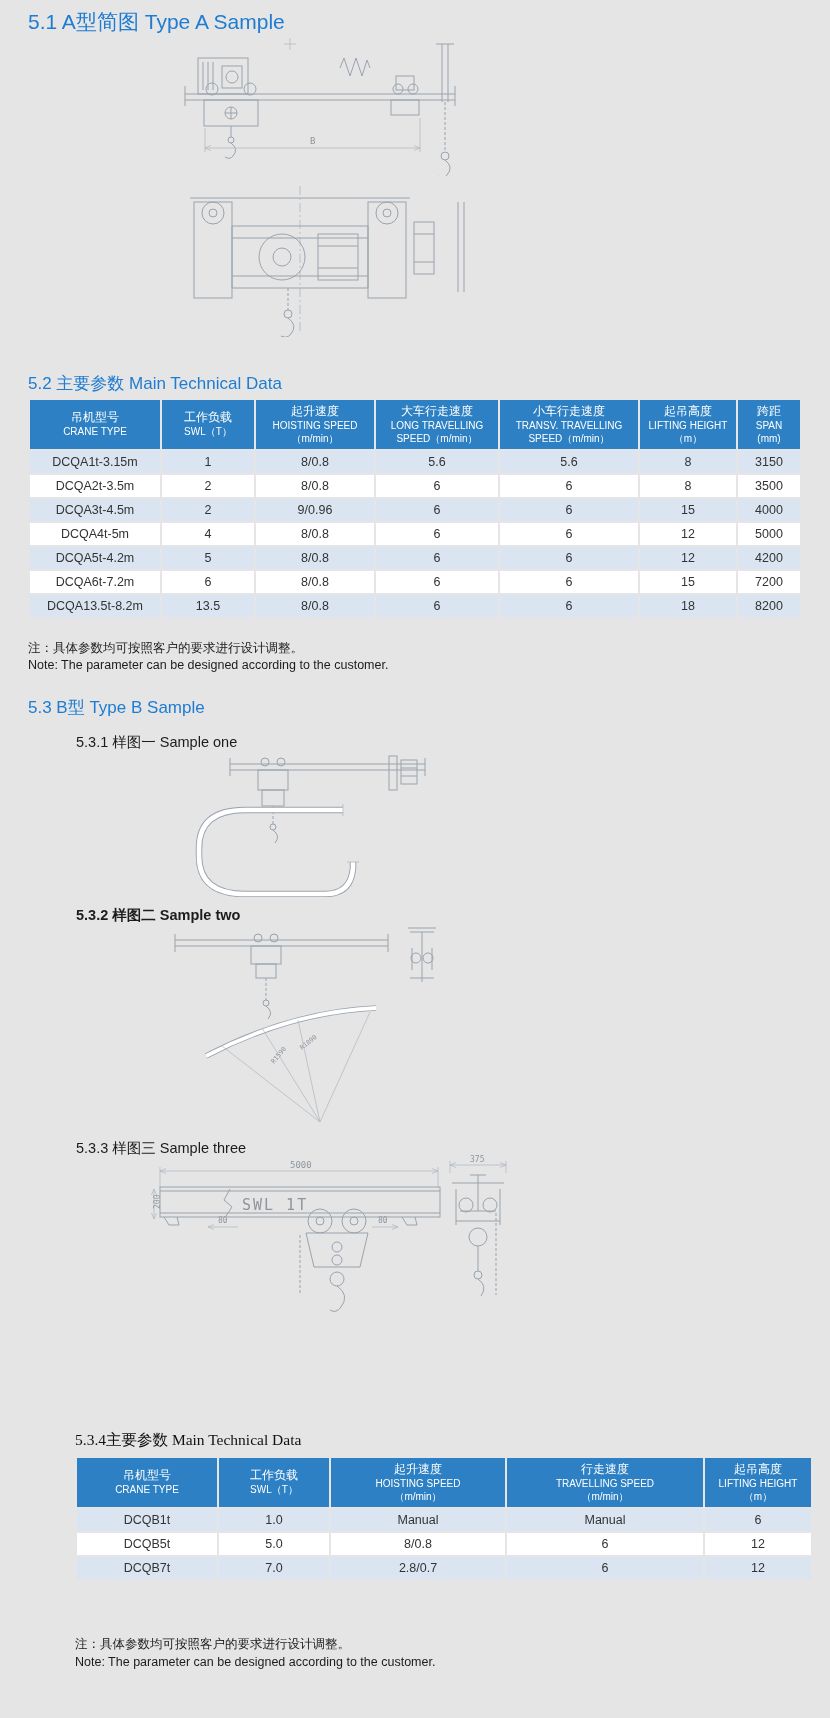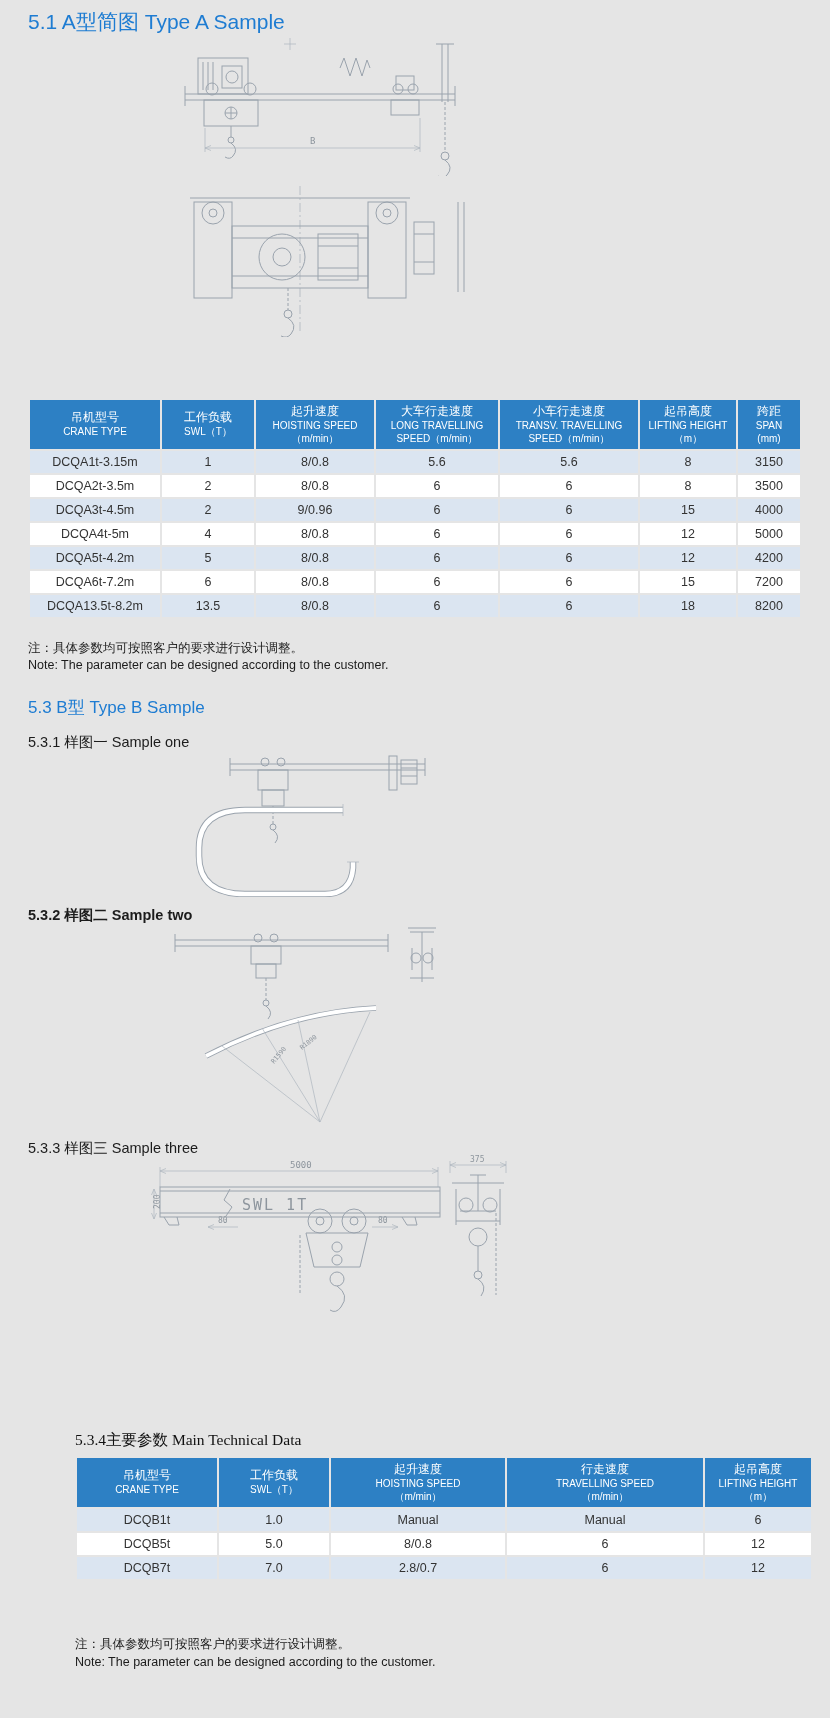--- a/index.html
+++ b/index.html
@@ -2,21 +2,21 @@
 <html><head>
 <meta charset="utf-8">
 <style>
   html,body{margin:0;padding:0;background:#fff;}
   #page{position:relative;width:830px;height:1718px;background:#e5e5e5;overflow:hidden;
         font-family:"Liberation Sans","DejaVu Sans",sans-serif;color:#333;}
   .abs{position:absolute;}
   .h-blue{color:#1e7cd2;font-weight:400;}
   .h1{font-size:21px;}
   .h2{font-size:17px;}
-  .h3{font-size:14.5px;color:#1c1c1c;}
+  .h3{font-size:14.5px;color:#1c1c1c;margin-left:48px;}
   .h3-serif{font-family:"Liberation Serif","DejaVu Serif",serif;font-size:15.5px;color:#111;}
   .note{font-size:12.5px;color:#1c1c1c;line-height:17px;}
   table.data{border-collapse:separate;border-spacing:2px;table-layout:fixed;}
   table.data th{background:#2d80c4;color:#fff;font-weight:400;padding:4px 7px;vertical-align:middle;text-align:center;}
   table.data th div{font-size:10px;line-height:12.5px;white-space:nowrap;}
   table.data th div:first-child{font-size:12px;line-height:15px;margin-bottom:1px;}
   table.data td{text-align:center;font-size:12.5px;color:#333;padding:4px 2px;background:#fff;white-space:nowrap;overflow:hidden;}
   table.data tbody tr:nth-child(odd) td{background:#dbe5f1;}
   #tableA{width:676px;}
   #tableA th:nth-child(1){width:116px}#tableA th:nth-child(2){width:78px}
@@ -124,20 +124,21 @@
       <g class="cad-chain">
           <line x1="118" y1="106" x2="118" y2="128"></line>
         </g>
       <g class="cad">
           <circle cx="118" cy="132" r="4"></circle>
           <path d="M118,136 q10,7 3,16 q-4,5 -10,2"></path>
         </g>
     </svg>
   </div>
 
+  <div class="abs h-blue h2" style="left:28px;top:372px;">5.2 主要参数 Main Technical Data</div>
 
   <table id="tableA" class="data abs" style="left:28px;top:398px;">
     <thead>
         <tr>
           <th>
             <div>吊机型号</div>
             <div>CRANE TYPE</div>
           </th>
           <th>
             <div>工作负载</div>

